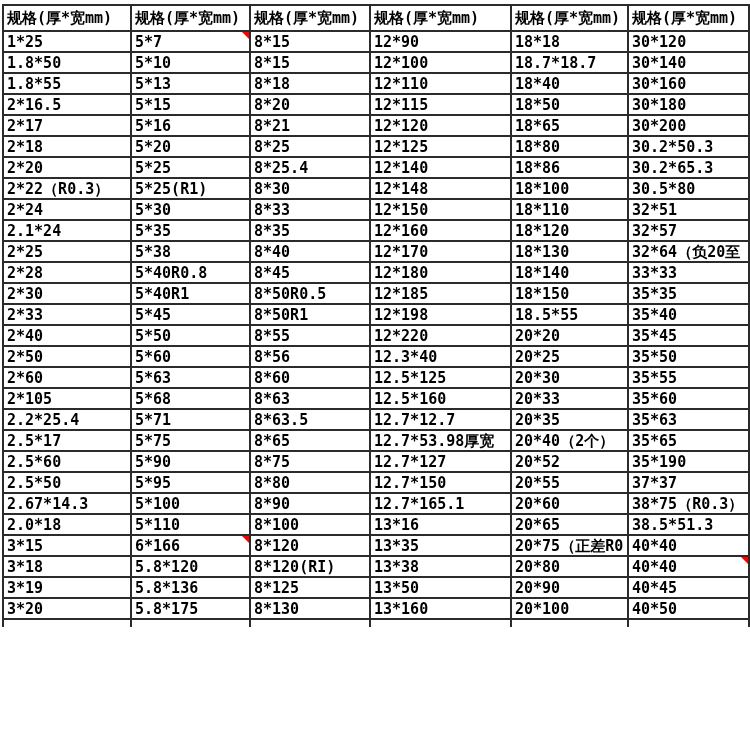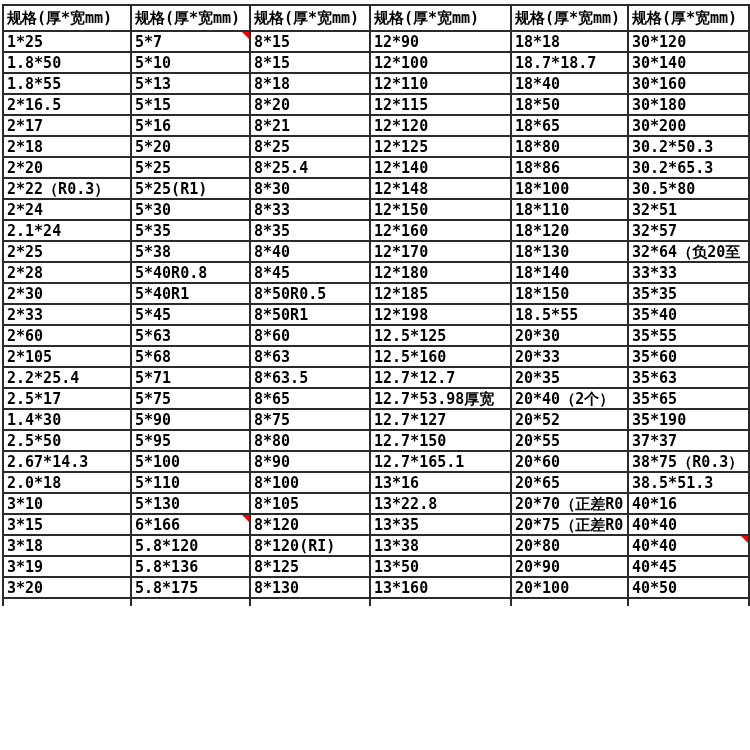--- a/index.html
+++ b/index.html
@@ -383,20 +383,60 @@
           </td>
           <td>
             <span class="txt">18.5*55</span>
           </td>
           <td>
             <span class="txt">35*40</span>
           </td>
         </tr>
         <tr>
           <td>
+            <span class="txt">2*40</span>
+          </td>
+          <td>
+            <span class="txt">5*50</span>
+          </td>
+          <td>
+            <span class="txt">8*55</span>
+          </td>
+          <td>
+            <span class="txt">12*220</span>
+          </td>
+          <td>
+            <span class="txt">20*20</span>
+          </td>
+          <td>
+            <span class="txt">35*45</span>
+          </td>
+        </tr>
+        <tr>
+          <td>
+            <span class="txt">2*50</span>
+          </td>
+          <td>
+            <span class="txt">5*60</span>
+          </td>
+          <td>
+            <span class="txt">8*56</span>
+          </td>
+          <td>
+            <span class="txt">12.3*40</span>
+          </td>
+          <td>
+            <span class="txt">20*25</span>
+          </td>
+          <td>
+            <span class="txt">35*50</span>
+          </td>
+        </tr>
+        <tr>
+          <td>
             <span class="txt">2*60</span>
           </td>
           <td>
             <span class="txt">5*63</span>
           </td>
           <td>
             <span class="txt">8*60</span>
           </td>
           <td>
             <span class="txt">12.5*125</span>
@@ -463,21 +503,21 @@
           </td>
           <td>
             <span class="txt">20*40（2个）</span>
           </td>
           <td>
             <span class="txt">35*65</span>
           </td>
         </tr>
         <tr>
           <td>
-            <span class="txt">1.4*30</span>
+            <span class="txt">2.5*60</span>
           </td>
           <td>
             <span class="txt">5*90</span>
           </td>
           <td>
             <span class="txt">8*75</span>
           </td>
           <td>
             <span class="txt">12.7*127</span>
           </td>
@@ -539,40 +579,20 @@
             <span class="txt">8*100</span>
           </td>
           <td>
             <span class="txt">13*16</span>
           </td>
           <td>
             <span class="txt">20*65</span>
           </td>
           <td>
             <span class="txt">38.5*51.3</span>
-          </td>
-        </tr>
-        <tr>
-          <td>
-            <span class="txt">3*10</span>
-          </td>
-          <td>
-            <span class="txt">5*130</span>
-          </td>
-          <td>
-            <span class="txt">8*105</span>
-          </td>
-          <td>
-            <span class="txt">13*22.8</span>
-          </td>
-          <td>
-            <span class="txt">20*70（正差R0</span>
-          </td>
-          <td>
-            <span class="txt">40*16</span>
           </td>
         </tr>
         <tr>
           <td>
             <span class="txt">3*15</span>
           </td>
           <td>
             <span class="txt">6*166</span>
             <div class="comment-indicator"></div>
           </td>

